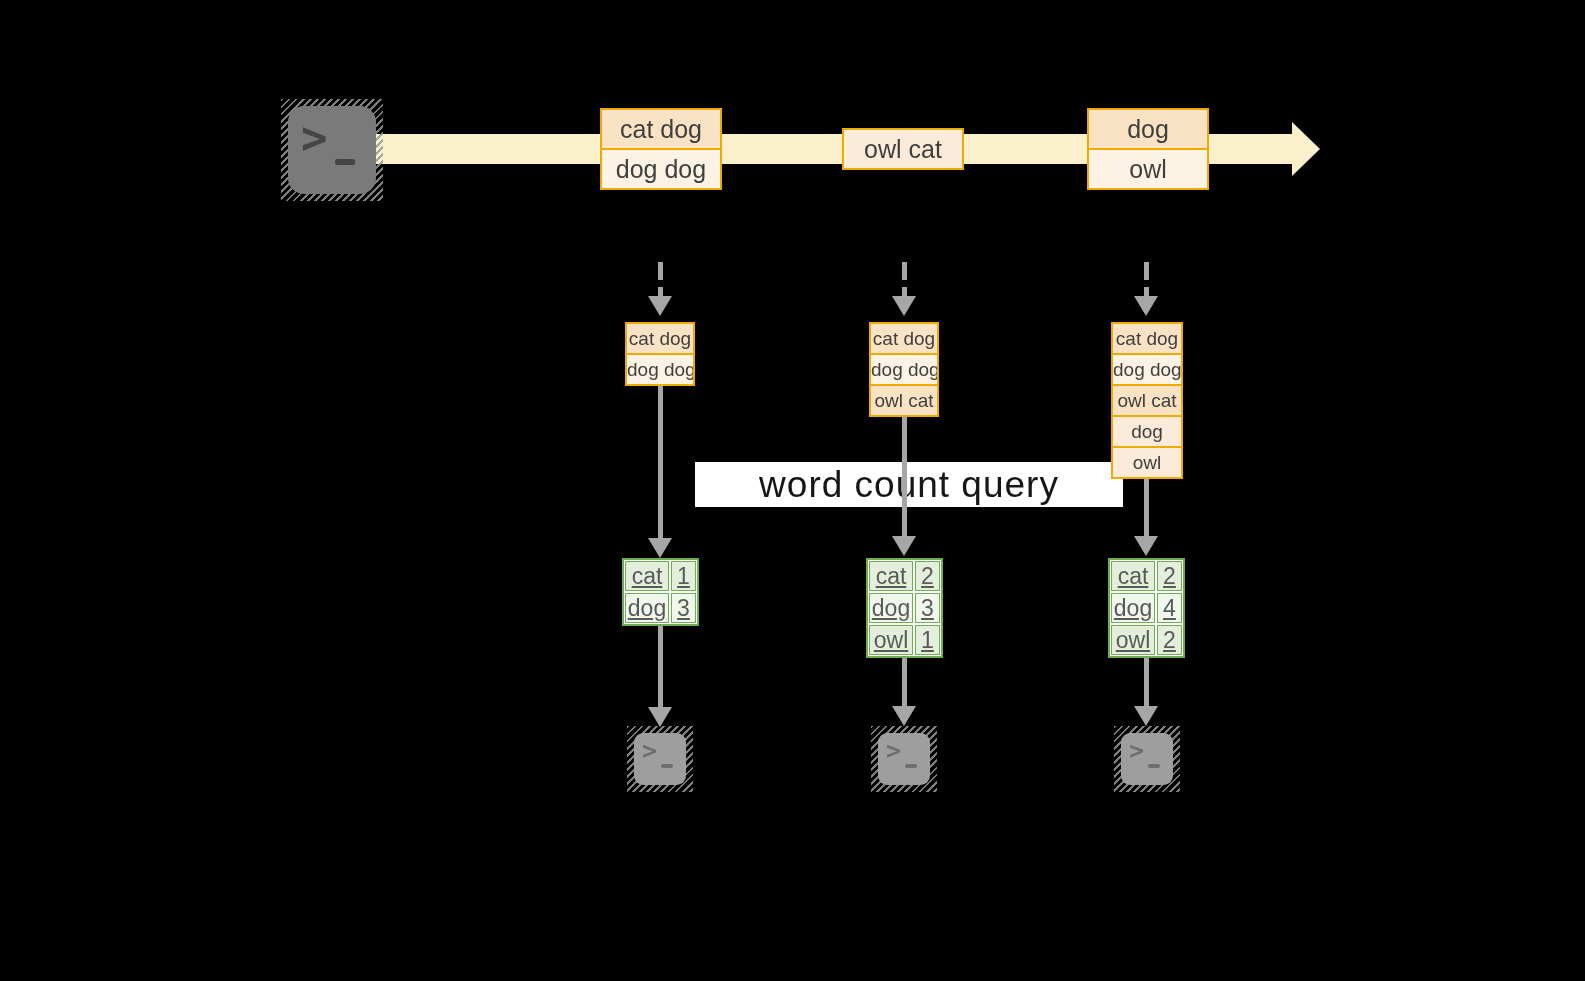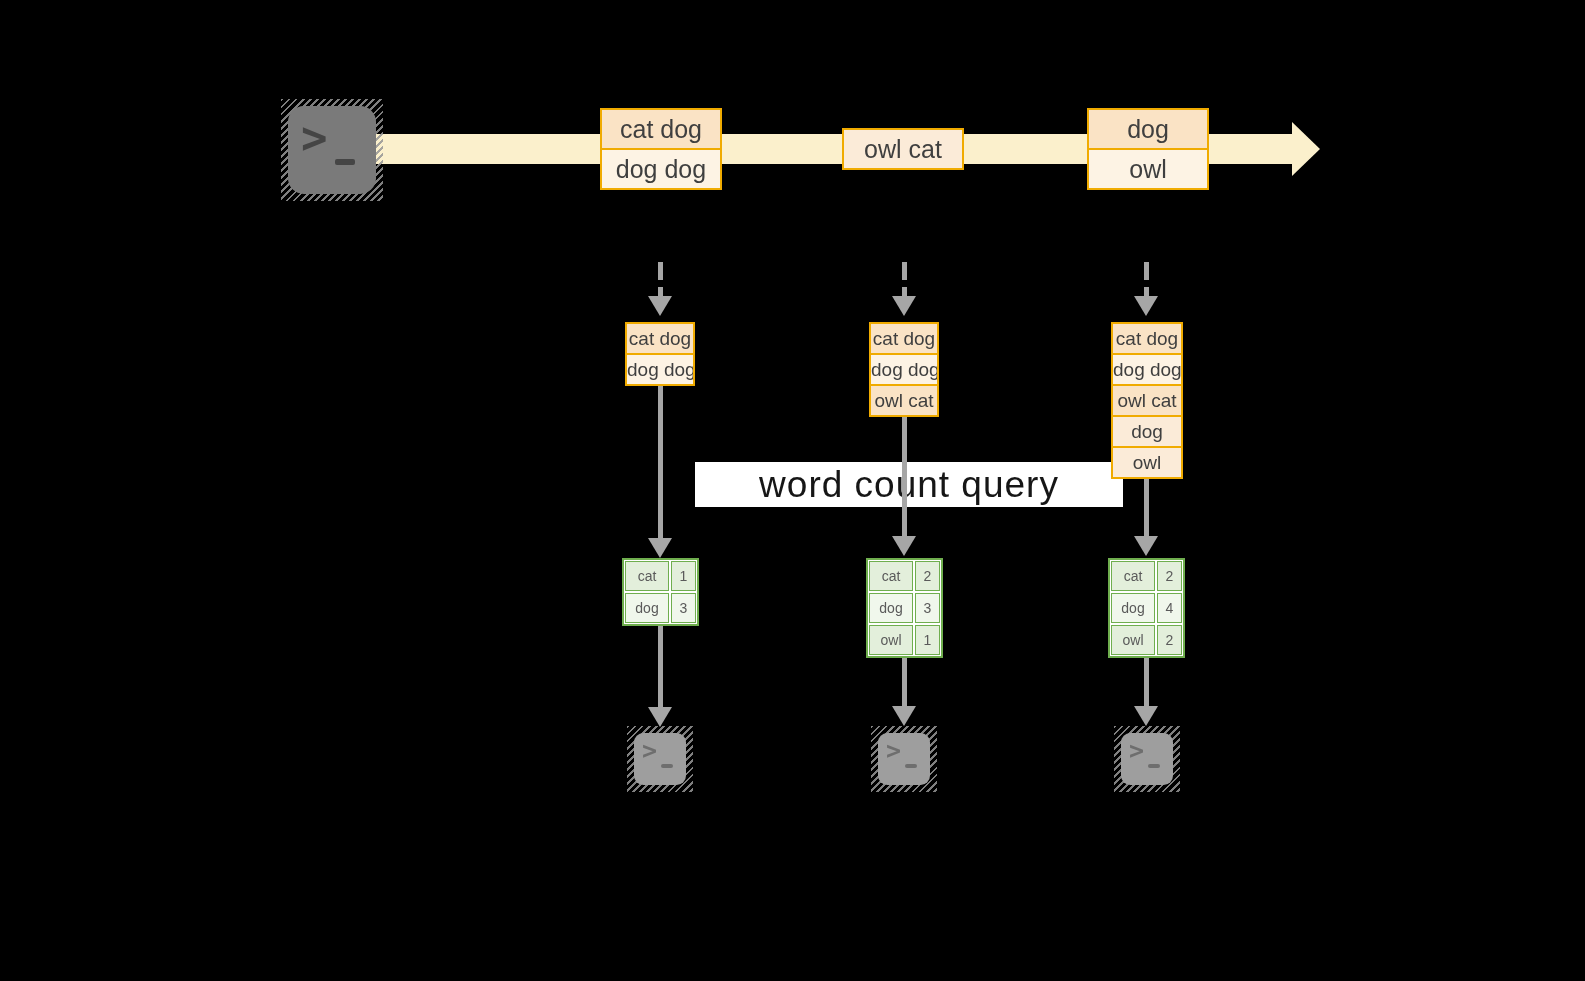--- a/index.html
+++ b/index.html
@@ -56,21 +56,21 @@
   
   .overlay{position:absolute; z-index:1; left:695px; top:462px; width:428px; height:45px;
          background:var(--overlay-bg); text-align:center;}
   .overlay span{font-size:37px; line-height:45px; font-weight:300; letter-spacing:1px;
          color:var(--overlay-text);}
 
   
   .gtable{position:absolute; z-index:4; border:2px solid var(--green); background:#ffffff;
          padding:1px; display:grid; grid-template-columns:44px 25px; gap:2px;}
   .gcell{border:1px solid var(--green); height:30px; line-height:28px; text-align:center;
-         font-size:14px; color:var(--table-text); white-space:nowrap;}
+         font-size:23px; color:var(--table-text); white-space:nowrap;text-decoration:underline;}
   .row-a{background:var(--green-row-a);}
   .row-b{background:var(--green-row-b);}
 </style>
 </head>
 <body>
 
 <div class="canvas">
 
   <div class="band"></div>
   <div class="band-head"></div>

